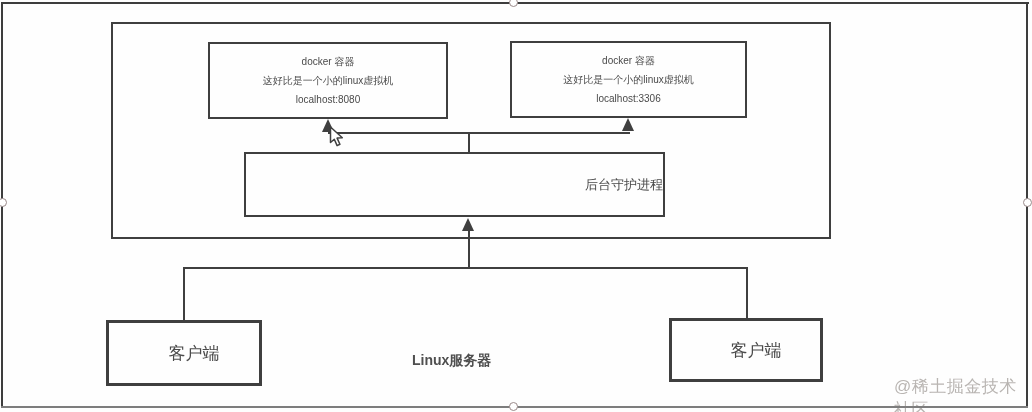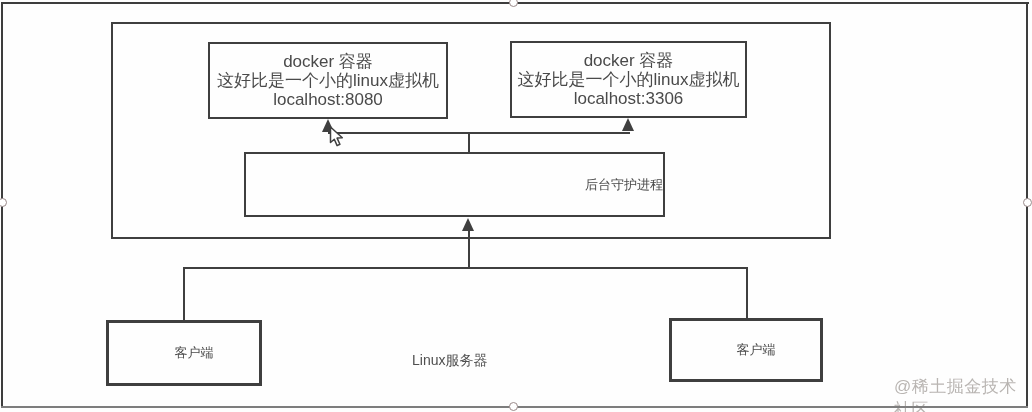--- a/index.html
+++ b/index.html
@@ -12,35 +12,35 @@
     position: relative; width: 1032px; height: 412px;
     background: #fefefe; color: #4a4a4a;
   }
   
   .box {
     position: absolute; border: 2px solid #3f3f3f; background: #fefefe;
     display: flex; flex-direction: column; align-items: center; justify-content: center;
     text-align: center; color: #4a4a4a;
   }
   .box.outer { background: transparent; }
-  .container-box { font-size: 17px; line-height: 19px; text-align: center; }
+  .container-box { font-size: 10px; line-height: 19px; text-align: center; }
   .daemon-box  { font-size: 13px; }
-  .client-box  { font-size: 13px; border-width: 3px; padding-left: 20px; }
+  .client-box  { font-size: 17px; border-width: 3px; padding-left: 20px; }
   
   .hline, .vline { position: absolute; background: #3f3f3f; }
   .hline { height: 2px; }
   .vline { width: 2px; }
   
   .arrow-up {
     position: absolute; width: 0; height: 0;
     border-left: 6px solid transparent; border-right: 6px solid transparent;
     border-bottom: 13px solid #3f3f3f;
   }
   
-  .server-label { position: absolute; left: 412px; top: 352px; font-size: 14px; color: #4f4f4f; }
+  .server-label { position: absolute; left: 412px; top: 352px; font-size: 14px; color: #4f4f4f; font-weight: bold; }
   .watermark {
     position: absolute; left: 851px; top: 375px; font-size: 17px;
     color: #b9b5b2; letter-spacing: 0.5px; margin-left: 43px;
   }
   
   .sel { position: absolute; background: #3d3d3d; }
   .sel-top    { left: 1px; top: 2px;   width: 1028px; height: 2px; }
   .sel-left   { left: 1px; top: 2px;   width: 2px;    height: 406px; }
   .sel-right  { left: 1026px; top: 2px; width: 2px;   height: 406px; }
   .sel-bottom { left: 1px; top: 406px; width: 1027px; height: 2px; background: #7d7d7d; }

